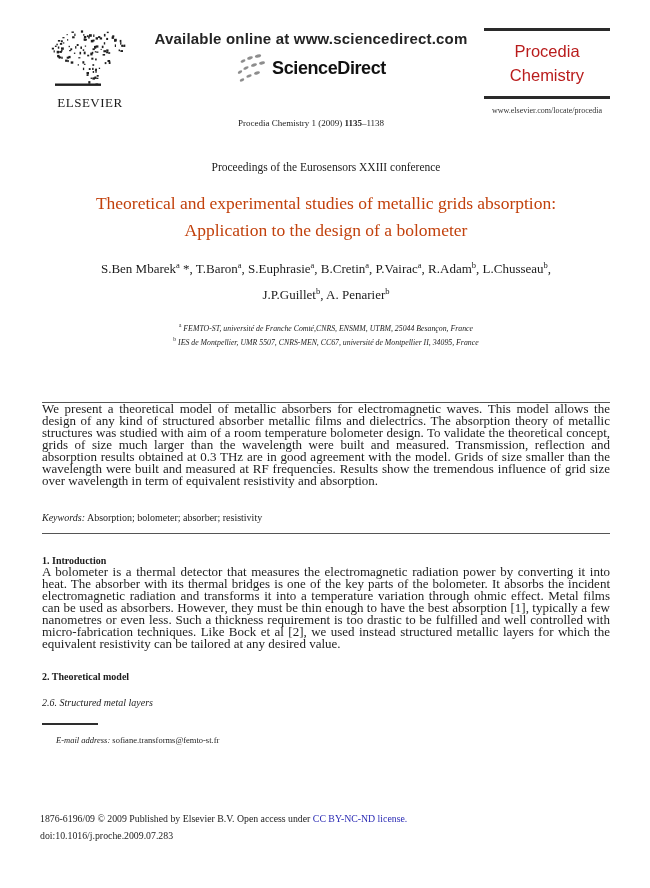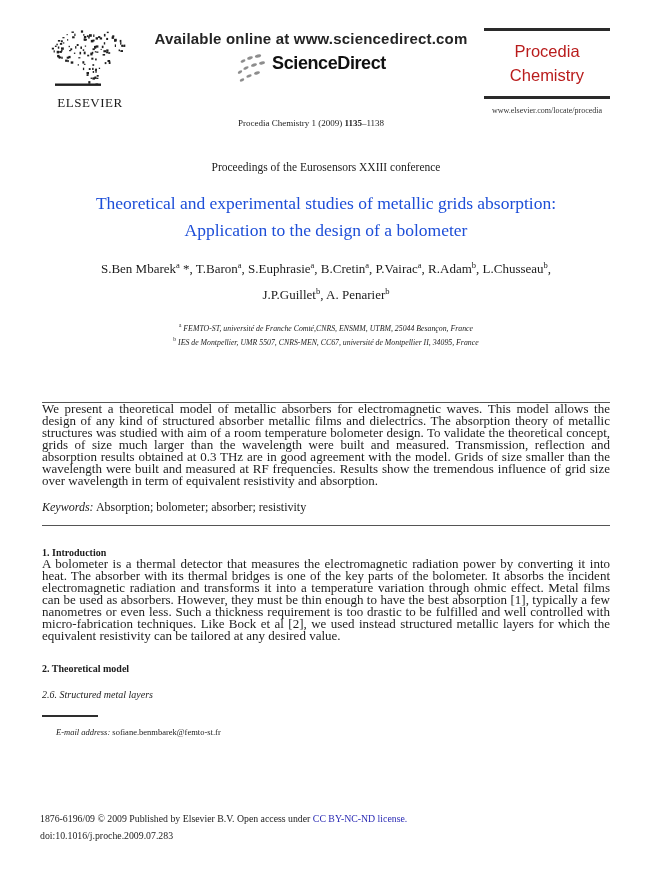--- a/index.html
+++ b/index.html
@@ -21,21 +21,21 @@
   .elsevier-block { width: 96px; text-align: center; }
   .elsevier-word {
     font-size: 13px; letter-spacing: 0.5px; margin-top: 1px;
     font-family: "Liberation Serif", serif;
   }
   .center-head { flex: 1; text-align: center; padding-top: 2px; }
   .avail {
     font-family: "Liberation Sans", sans-serif;
     font-size: 15px; font-weight: 700; color: #242424; letter-spacing: 0.2px;
   }
-  .sd-row { display: inline-flex; margin-top: 6px; }
+  .sd-row { display: inline-flex; align-items: center; margin-top: 6px; }
   .sd-word {
     font-family: "Liberation Sans", sans-serif;
     font-size: 18px; font-weight: 700; color: #111; letter-spacing: -0.4px;
     margin-left: 2px;
   }
   .citation { font-size: 9px; margin-top: 31px; color: #222; }
   .citation b { font-weight: 700; }
   .right-head { width: 126px; }
   .journal-box { width: 126px; }
   .jrule { height: 3px; background: #2a2a2a; }
@@ -43,37 +43,37 @@
     font-family: "Liberation Sans", sans-serif;
     font-size: 16.5px; color: #b91c1c; text-align: center;
     line-height: 1.45; padding: 9px 0 8px 0;
   }
   .locate-url { font-size: 8px; text-align: center; margin-top: 7px; color: #333; }
 
   
   .conference { text-align: center; font-size: 11.5px; margin-top: 33px; }
   .title {
     text-align: center; font-size: 17.5px; line-height: 1.55;
-    margin-top: 17px; color: #1d4ed8;
+    margin-top: 17px; color: #c2410c;
   }
   .authors { text-align: center; font-size: 13px; line-height: 1.95; margin-top: 12px; }
   .authors sup { font-size: 8.5px; }
   .affils { text-align: center; font-style: italic; font-size: 7.8px; line-height: 1.55; margin-top: 14px; color: #222; }
   .affils sup { font-size: 5.5px; font-style: normal; }
 
   .rule-full { height: 1px; background: #555; margin-top: 0; }
   .rule-abs-top { margin-top: 54px; }
   .rule-abs-bottom { margin-top: 10px; }
 
   
   .abs-heading { font-weight: 700; font-size: 10px; margin-top: 15px; }
   .body-par {
     font-size: 13px; line-height: 12px; text-align: justify; margin-top: 0; color: #1d1d1d;
   }
-  .keywords { font-size: 12px; margin-top: 13px; }
+  .keywords { font-size: 10px; margin-top: 25px; }
   .keywords .kw-label { font-style: italic; }
 
   
   .sec-heading { font-weight: 700; font-size: 10px; margin-top: 21px; }
   .subsec-heading { font-style: italic; font-size: 10px; margin-top: 15px; }
 
   
   .fn-rule { width: 56px; height: 1.5px; background: #2e2e2e; margin-top: 15px; }
   .footnote { font-size: 8.5px; line-height: 1.6; margin-top: 9px; padding-left: 14px; color: #222; }
   .footnote .em-label { font-style: italic; }
@@ -272,21 +272,21 @@
   <div class="rule-full rule-abs-bottom"></div>
 
   <div class="sec-heading">1. Introduction</div>
   <div class="body-par">A bolometer is a thermal detector that measures the electromagnetic radiation power by converting it into heat. The absorber with its thermal bridges is one of the key parts of the bolometer. It absorbs the incident electromagnetic radiation and transforms it into a temperature variation through ohmic effect. Metal films can be used as absorbers. However, they must be thin enough to have the best absorption [1], typically a few nanometres or even less. Such a thickness requirement is too drastic to be fulfilled and well controlled with micro-fabrication techniques. Like Bock et al [2], we used instead structured metallic layers for which the equivalent resistivity can be tailored at any desired value.</div>
 
   <div class="sec-heading">2. Theoretical model</div>
   <div class="subsec-heading">2.6. Structured metal layers</div>
 
   <div class="fn-rule"></div>
   <div class="footnote">
-    <div><span class="em-label">E-mail address:</span><span> sofiane.benmbarek@femto-st.fr</span></div>
+    <div><span class="em-label">E-mail address:</span><span> sofiane.transforms@femto-st.fr</span></div>
   </div>
 
   <div class="footer">
     <div><span>1876-6196/09 © 2009 Published by Elsevier B.V. Open access under </span><a class="license-link" id="license-link" style="color: rgb(43, 43, 180);">CC BY-NC-ND license.</a></div>
     <div>doi:10.1016/j.proche.2009.07.283</div>
   </div>
 
 </div>
 
 </body></html>

